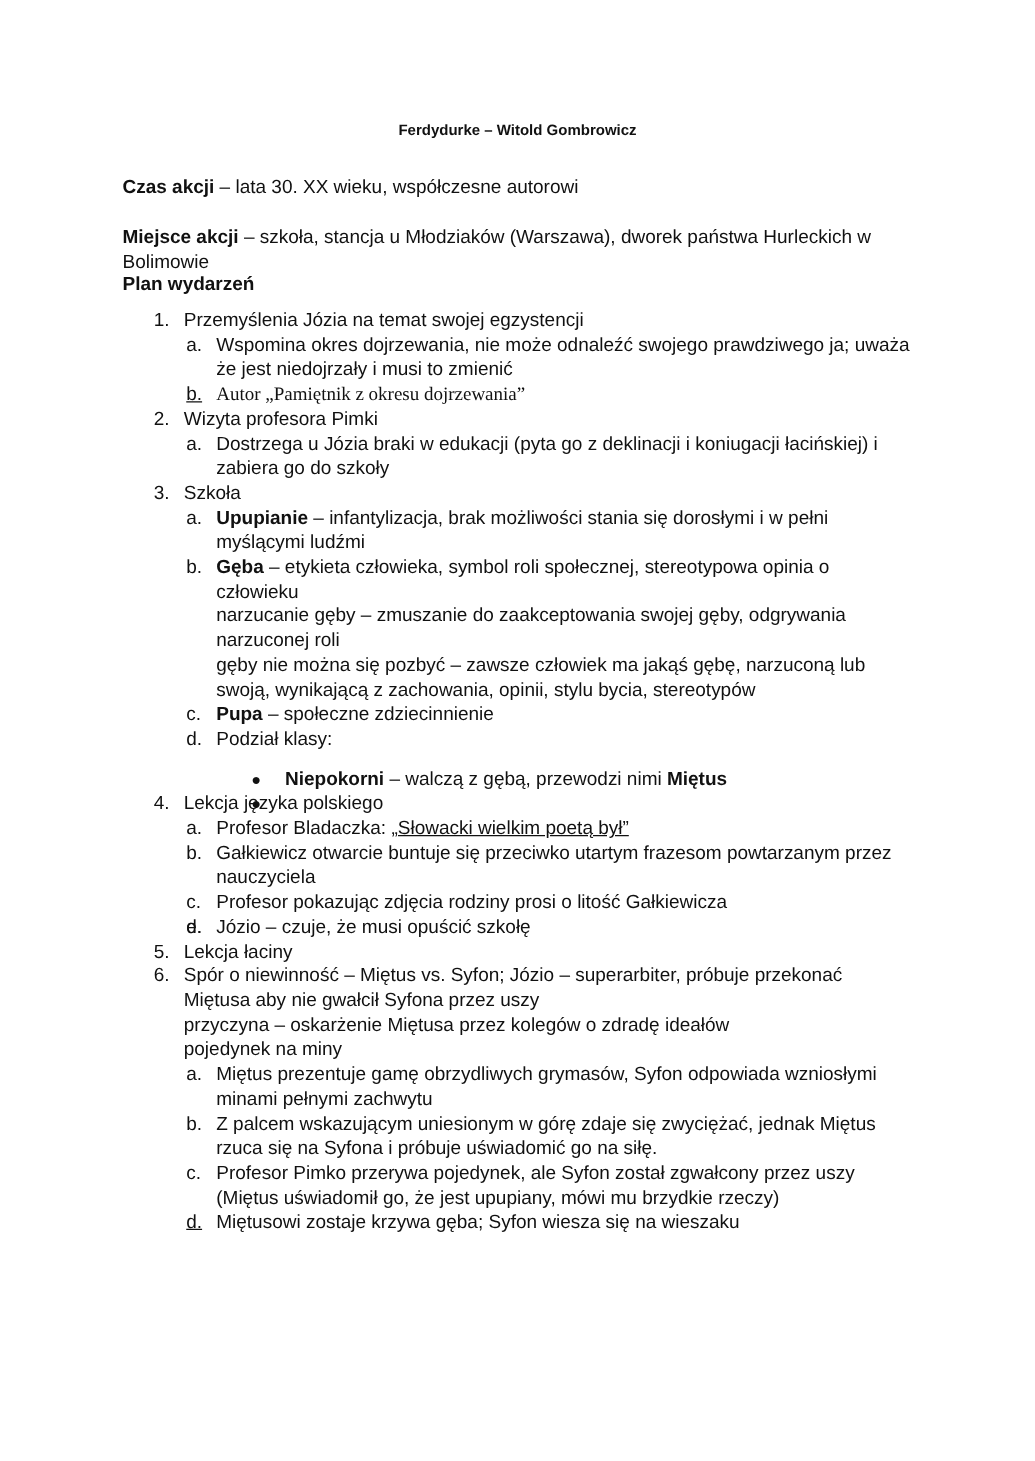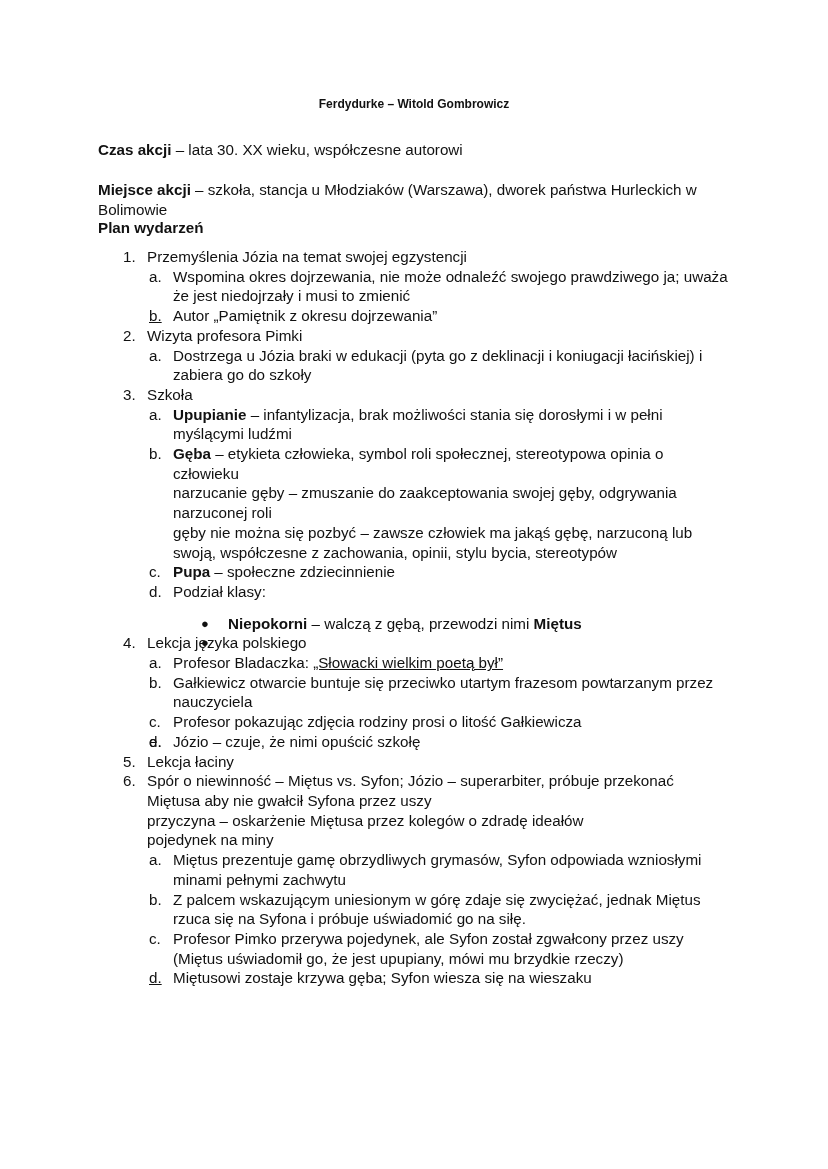--- a/index.html
+++ b/index.html
@@ -45,21 +45,21 @@
     <div class="row">
       <span class="num">1.</span>
       <span class="numtext">Przemyślenia Józia na temat swojej egzystencji</span>
     </div>
     <div class="row">
       <span class="let">a.</span>
       <span class="lettext">Wspomina okres dojrzewania, nie może odnaleźć swojego prawdziwego ja; uważa że jest niedojrzały i musi to zmienić</span>
     </div>
     <div class="row ulrow">
       <span class="let">b.</span>
-      <span class="lettext" style="margin-left:149px;padding-left:24px;width:auto;display:inline-block;">Autor „Pamiętnik z okresu dojrzewania”</span>
+      <span class="lettext" style="margin-left:149px;padding-left:24px;width:auto;display:inline-block;font-family:Liberation Serif, serif;">Autor „Pamiętnik z okresu dojrzewania”</span>
     </div>
 
     <div class="row">
       <span class="num">2.</span>
       <span class="numtext">Wizyta profesora Pimki</span>
     </div>
     <div class="row">
       <span class="let">a.</span>
       <span class="lettext">Dostrzega u Józia braki w edukacji (pyta go z deklinacji i koniugacji łacińskiej) i zabiera go do szkoły</span>
     </div>
@@ -69,21 +69,21 @@
       <span class="numtext">Szkoła</span>
     </div>
     <div class="row">
       <span class="let">a.</span>
       <span class="lettext"><span class="b">Upupianie</span><span> – infantylizacja, brak możliwości stania się dorosłymi i w pełni myślącymi ludźmi</span></span>
     </div>
     <div class="row">
       <span class="let">b.</span>
       <span class="lettext"><span class="b">Gęba</span><span> – etykieta człowieka, symbol roli społecznej, stereotypowa opinia o człowieku</span></span>
       <span class="subcont">narzucanie gęby – zmuszanie do zaakceptowania swojej gęby, odgrywania narzuconej roli</span>
-      <span class="subcont">gęby nie można się pozbyć – zawsze człowiek ma jakąś gębę, narzuconą lub swoją, współczesne z zachowania, opinii, stylu bycia, stereotypów</span>
+      <span class="subcont">gęby nie można się pozbyć – zawsze człowiek ma jakąś gębę, narzuconą lub swoją, wynikającą z zachowania, opinii, stylu bycia, stereotypów</span>
     </div>
     <div class="row">
       <span class="let">c.</span>
       <span class="lettext"><span class="b">Pupa</span><span> – społeczne zdziecinnienie</span></span>
     </div>
     <div class="row">
       <span class="let">d.</span>
       <span class="lettext">Podział klasy:</span>
     </div>
     <div class="row">
@@ -108,21 +108,21 @@
     </div>
     <div class="row">
       <span class="let">c.</span>
       <span class="lettext">Profesor pokazując zdjęcia rodziny prosi o litość Gałkiewicza</span>
     </div>
     <div class="row">
       <span class="let">d.</span>
     </div>
     <div class="row">
       <span class="let">e.</span>
-      <span class="lettext">Józio – czuje, że nimi opuścić szkołę</span>
+      <span class="lettext">Józio – czuje, że musi opuścić szkołę</span>
     </div>
 
     <div class="row">
       <span class="num">5.</span>
       <span class="numtext">Lekcja łaciny</span>
     </div>
 
     <div class="row">
       <span class="num">6.</span>
       <span class="numtext">Spór o niewinność – Miętus vs. Syfon; Józio – superarbiter, próbuje przekonać Miętusa aby nie gwałcił Syfona przez uszy</span>

